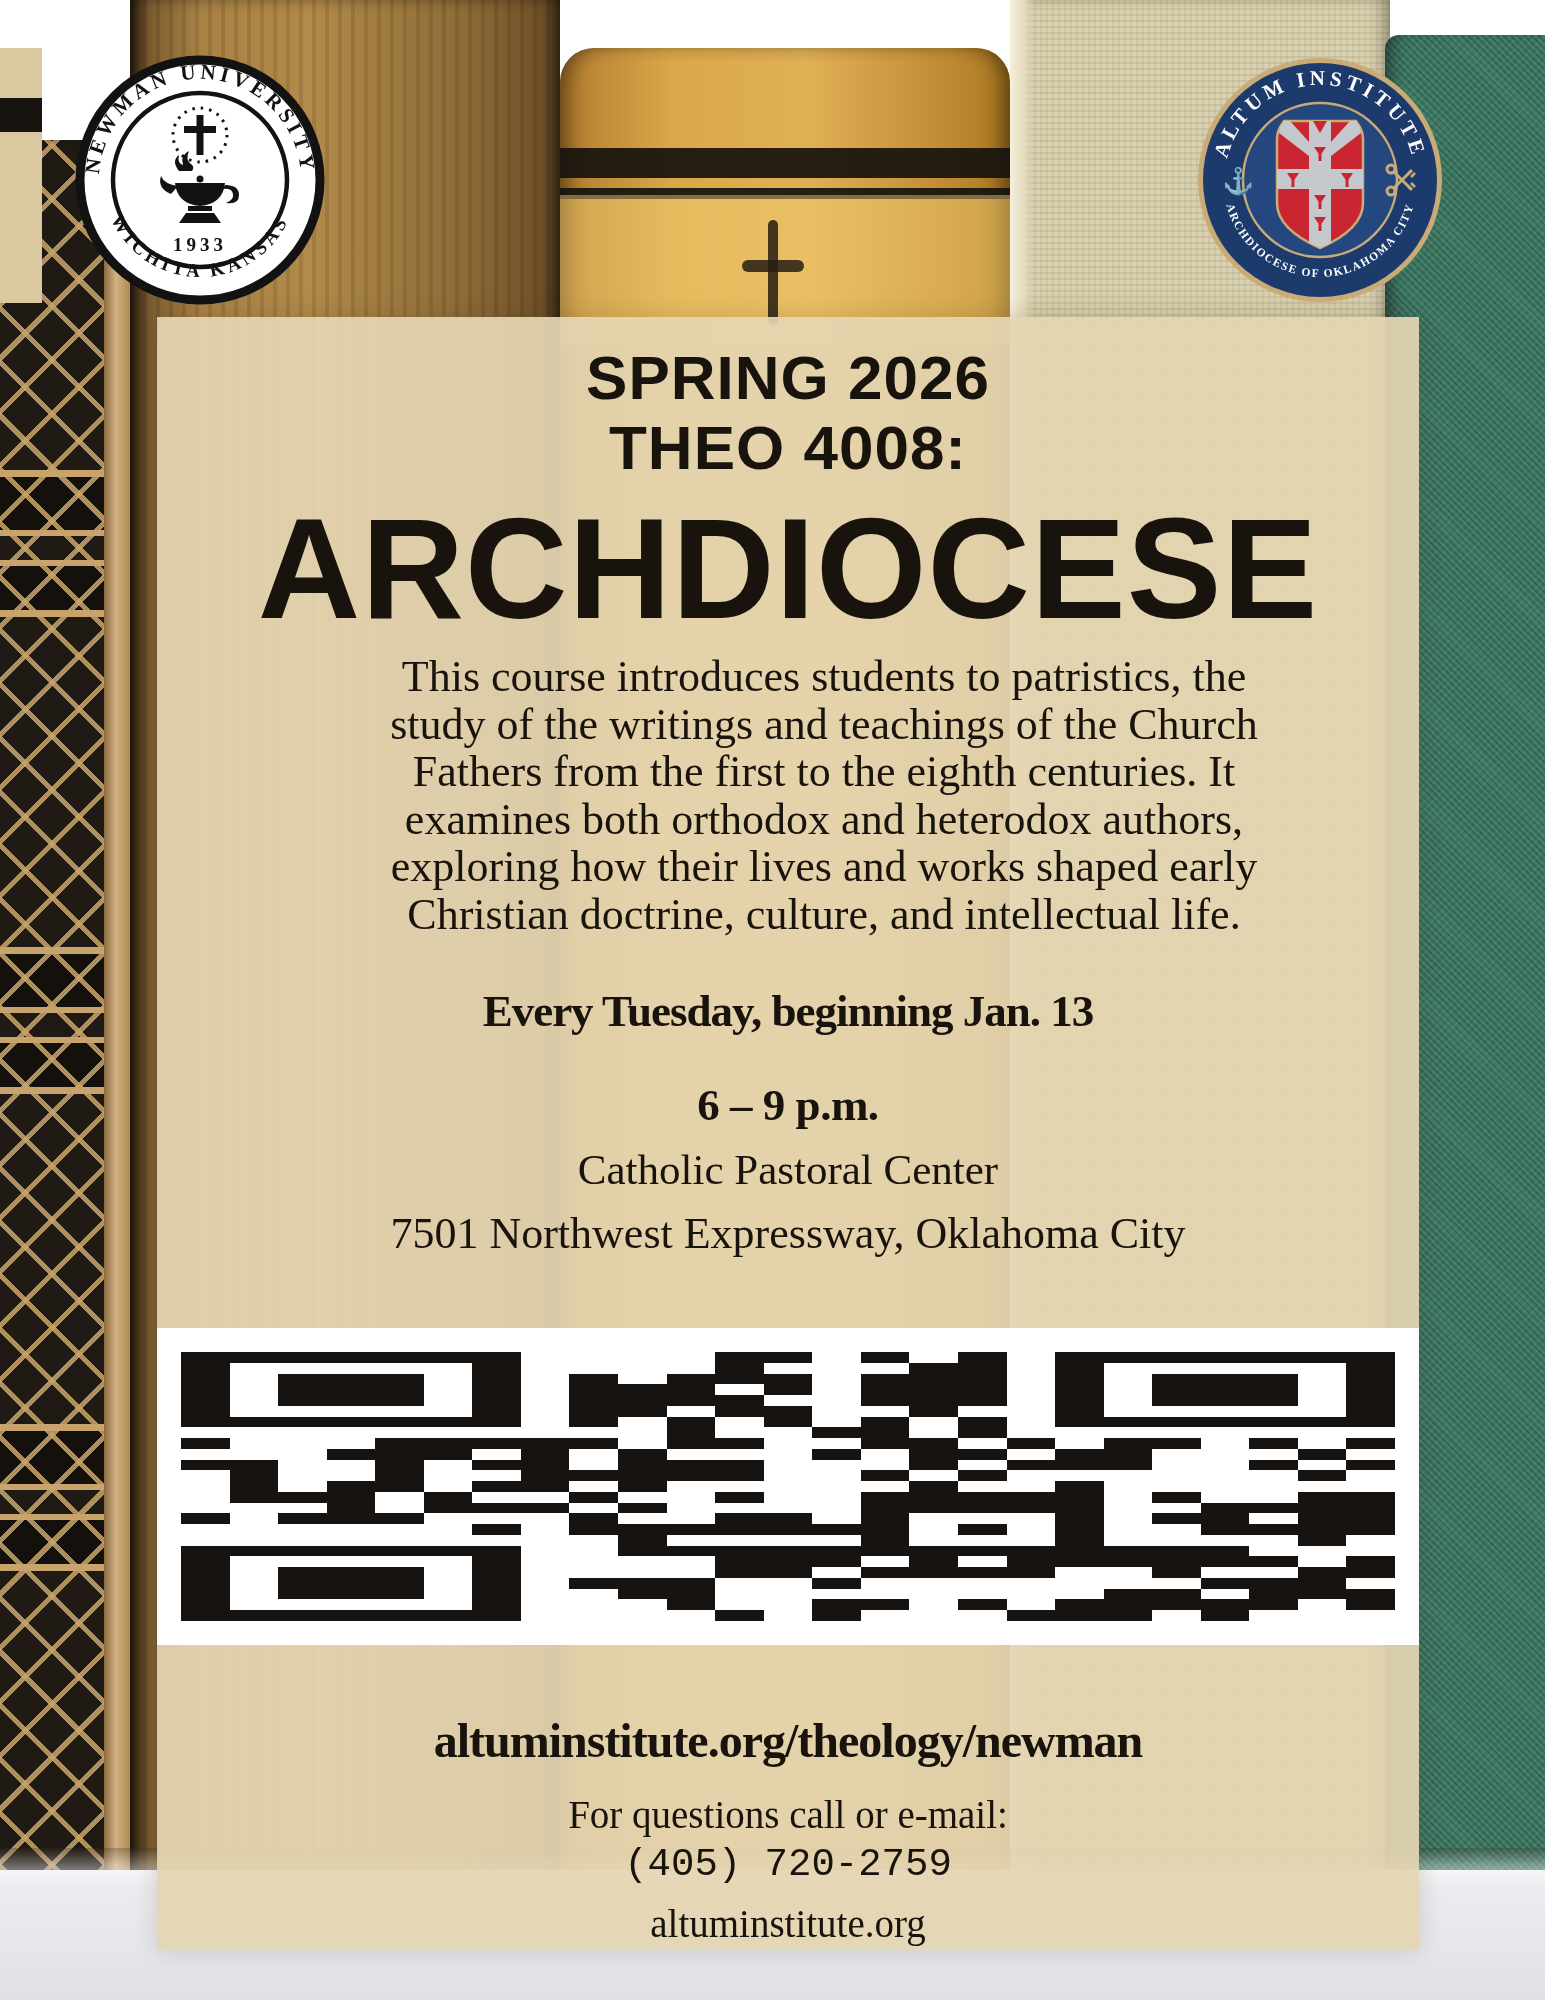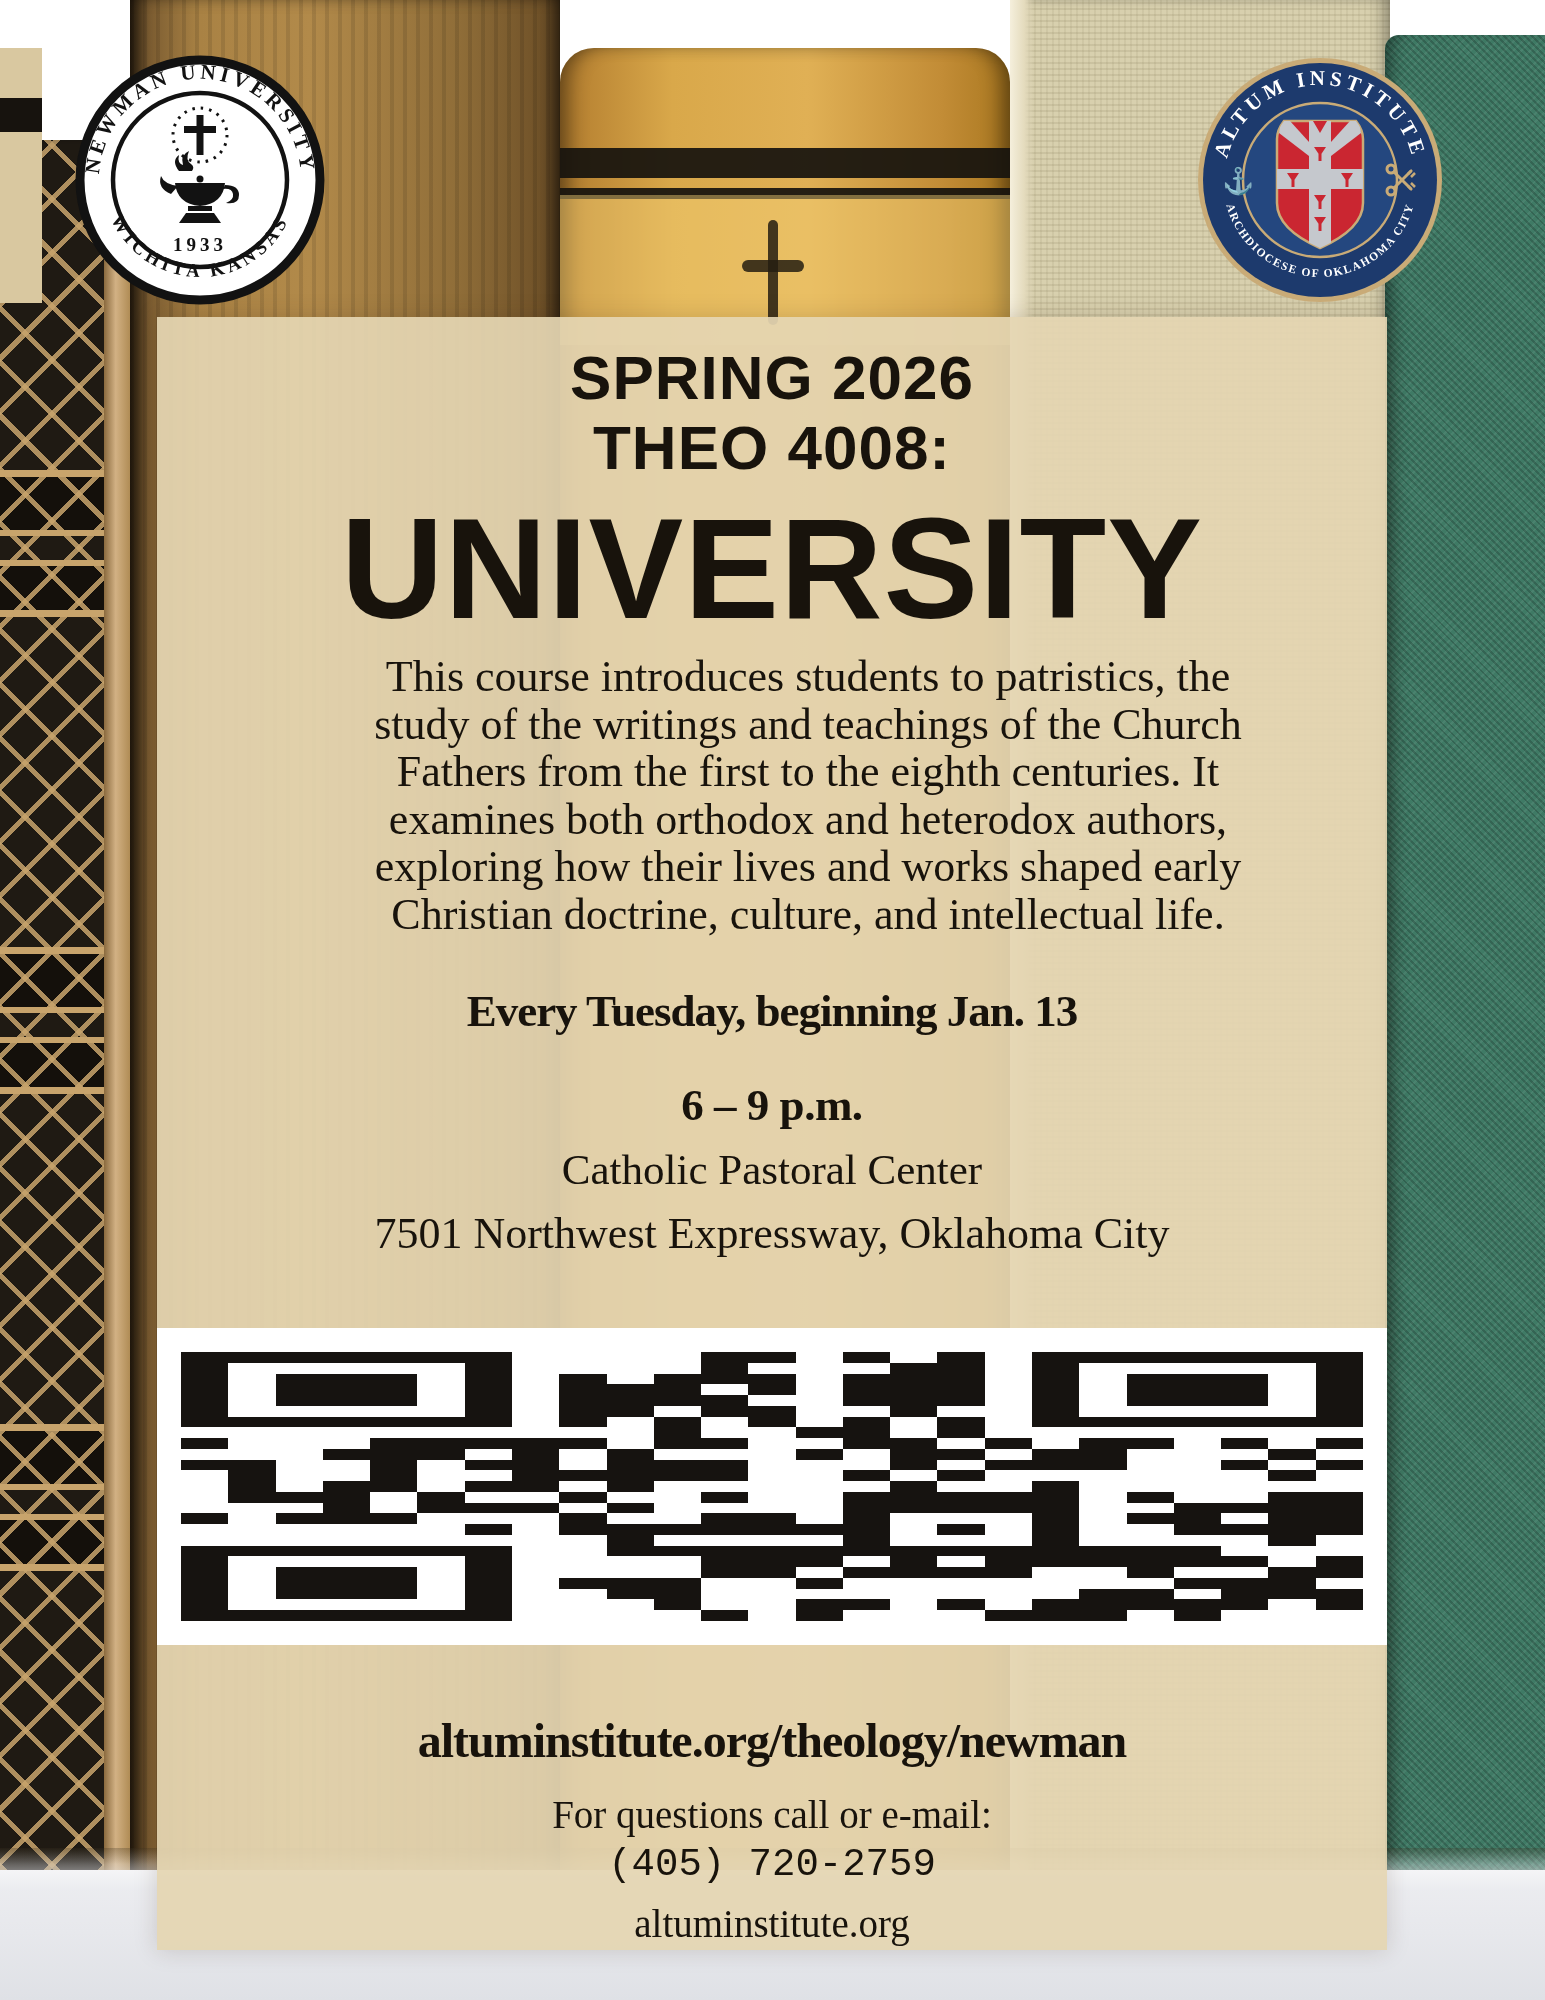--- a/index.html
+++ b/index.html
@@ -54,21 +54,21 @@
     box-shadow:inset 14px 0 16px -8px rgba(0,0,0,.45);}
 
   
   #table{position:absolute;left:0;right:0;top:1848px;height:152px;z-index:4;
     background:linear-gradient(180deg, rgba(233,234,238,0) 0%, rgba(233,234,238,.92) 28%, #e7e8ec 55%, #dfe1e6 100%);}
   #table::before{content:"";position:absolute;left:0;right:0;top:0;height:16px;
     background:linear-gradient(180deg, rgba(55,45,28,.28), rgba(55,45,28,0));}
 
   
   #panel{position:absolute;left:157px;top:317px;width:1230px;height:1633px;z-index:5;
-    background:rgba(228,213,178,.93);box-shadow:0 0 22px rgba(60,40,20,.18);}
+    background:rgba(228,213,178,.93);box-shadow:0 0 22px rgba(60,40,20,.18);padding-left:32px;}
   #panel > div{position:absolute;left:0;width:100%;text-align:center;color:#18130c;}
   .h-sans{font-family:"Liberation Sans",sans-serif;font-weight:bold;}
   .bserif{font-family:"Liberation Serif",serif;font-weight:bold;}
   .rserif{font-family:"Liberation Serif",serif;font-weight:normal;}
 
   #term   {top:26px; font-size:62px;line-height:70px;letter-spacing:1px;}
   #course {top:96px; font-size:62px;line-height:70px;letter-spacing:1px;}
   #title  {top:176px;font-size:142px;line-height:152px;letter-spacing:1px;}
   #desc   {top:336px;font-size:44px;line-height:47.5px;margin-left:36px;}
   #schedule{top:668px;font-size:45px;letter-spacing:-1px;}
@@ -123,21 +123,21 @@
     <div class="fray"></div>
   </div>
   <div class="book" id="book-green"></div>
 </div>
 
 <div id="table"></div>
 
 <div id="panel">
   <div id="term" class="h-sans">SPRING 2026</div>
   <div id="course" class="h-sans">THEO 4008:</div>
-  <div id="title" class="h-sans">UNIVERSITY</div>
+  <div id="title" class="h-sans">ARCHDIOCESE</div>
 
   <div id="desc">
     <div class="rserif">This course introduces students to patristics, the</div>
     <div class="rserif">study of the writings and teachings of the Church</div>
     <div class="rserif">Fathers from the first to the eighth centuries. It</div>
     <div class="rserif">examines both orthodox and heterodox authors,</div>
     <div class="rserif">exploring how their lives and works shaped early</div>
     <div class="rserif">Christian doctrine, culture, and intellectual life.</div>
   </div>
 

